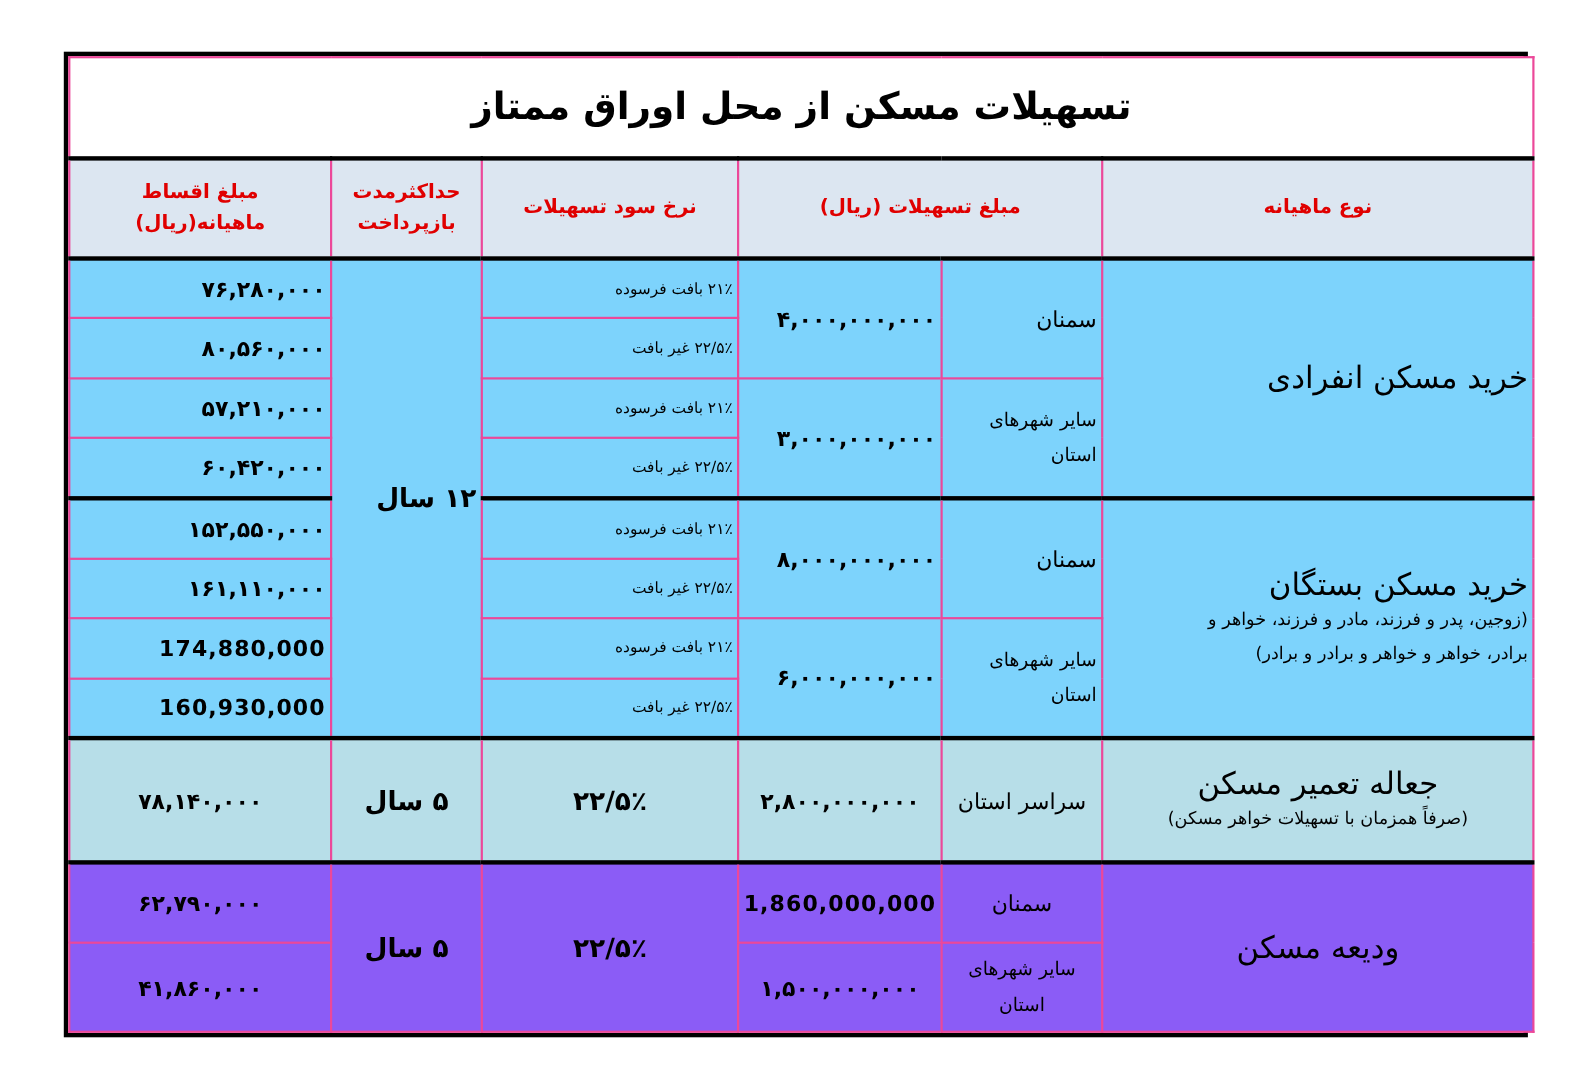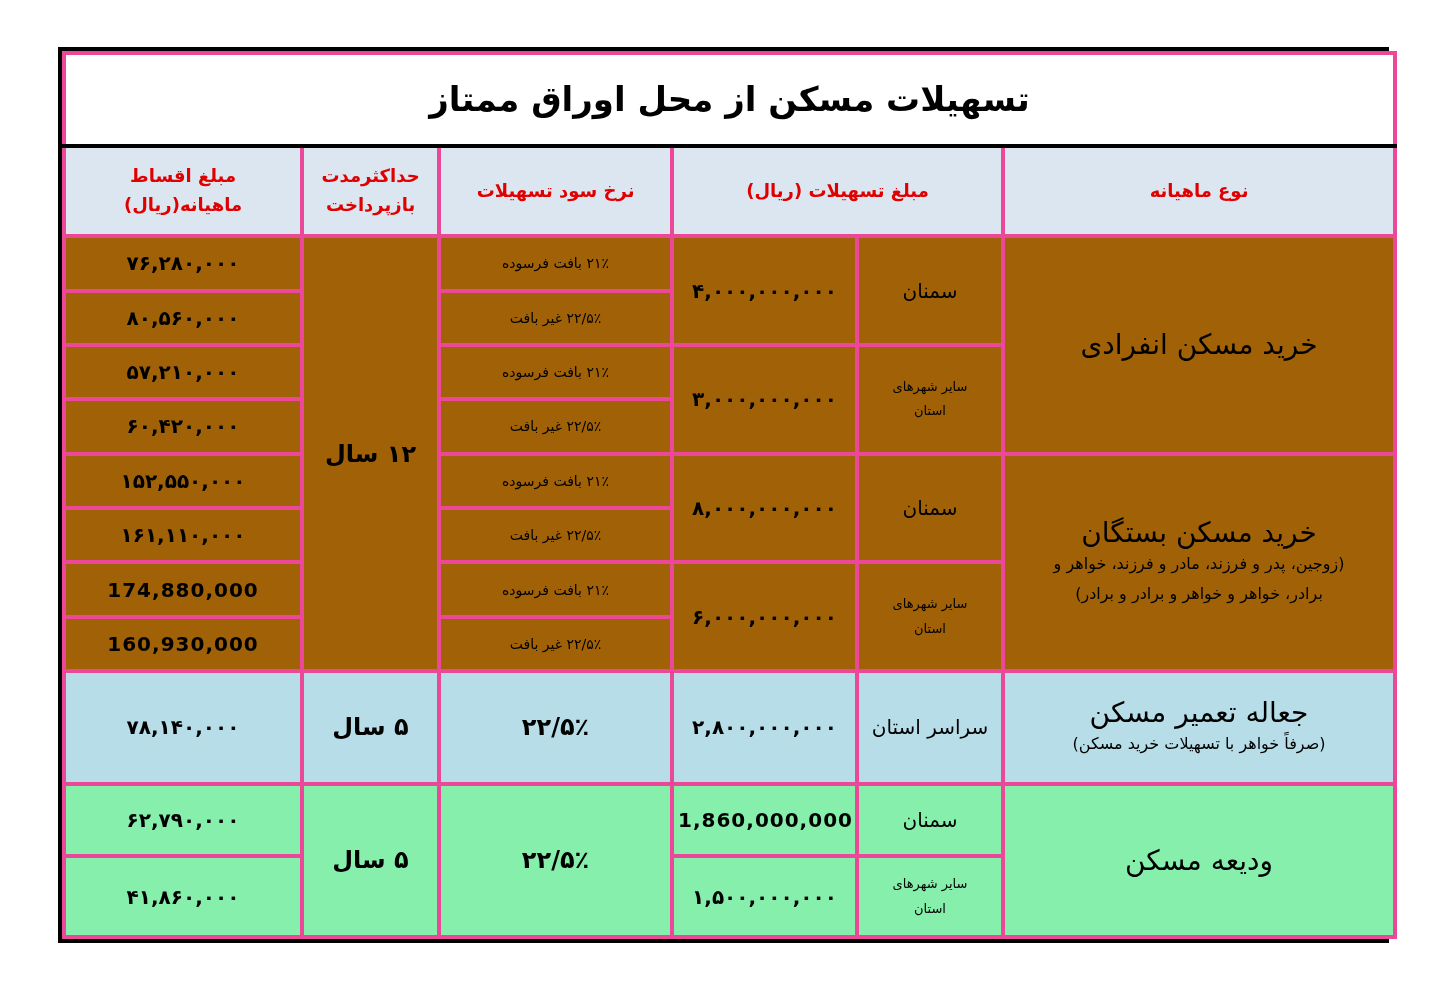--- a/index.html
+++ b/index.html
@@ -1,29 +1,29 @@
 <!DOCTYPE html>
 <html><head>
 <meta charset="utf-8">
 <style>
   html, body { margin:0; padding:0; background:#ffffff; }
   body { width:1429px; height:989px; position:relative; font-family:"DejaVu Sans", sans-serif; overflow:hidden; }
   .sheet { position:absolute; left:58px; top:47px; width:1331px; height:896px; box-sizing:border-box; border:4px solid #000; background:#fff; }
   table { border-collapse:collapse; width:100%; height:100%; direction:rtl; table-layout:fixed; }
-  td { border:4px solid #ec4899; text-align:center; vertical-align:middle; padding:0 4px; color:#000; }
+  td { border:2px solid #ec4899; text-align:center; vertical-align:middle; padding:0 4px; color:#000; }
   .title-row td { height:88px; border-bottom:4px solid #000; font-size:34px; font-weight:bold; background:#fff; }
   .head td { background:#dce6f1; color:#e00000; font-weight:bold; font-size:18px; height:86px; line-height:1.6; }
-  .peach td { background:#a16207; }
+  .peach td { background:#7dd3fc;text-align:right; }
   .blue td { background:#b7dee8; }
-  .pink td { background:#86efac; }
+  .pink td { background:#8b5cf6; }
   .grp-sep td { border-top:4px solid #000; }
   .num { font-size:20px; font-weight:bold; letter-spacing:1px; direction:ltr; }
   .rate { font-size:14px; font-weight:normal; }
   .city { font-size:20px; font-weight:normal; }
-  .city-sm { font-size:13px; line-height:1.9; }
+  .city-sm { font-size:17px; line-height:1.9; }
   .type { font-size:28px; }
   .type-sub { font-size:16px; line-height:1.9; }
   .dur { font-size:24px; font-weight:bold; }
   .r { height:54px; }
 </style>
 </head>
 <body>
 
 <div class="sheet">
 <table>
@@ -101,21 +101,21 @@
     <td class="num">174,880,000</td>
   </tr>
   <tr class="peach r">
     <td class="rate">۲۲/۵٪ غیر بافت</td>
     <td class="num">160,930,000</td>
   </tr>
 
   <tr class="blue grp-sep" style="height:112px">
     <td>
       <div class="type">جعاله تعمیر مسکن</div>
-      <div class="type-sub">(صرفاً خواهر با تسهیلات خرید مسکن)</div>
+      <div class="type-sub">(صرفاً همزمان با تسهیلات خواهر مسکن)</div>
     </td>
     <td class="city">سراسر استان</td>
     <td class="num">۲,۸۰۰,۰۰۰,۰۰۰</td>
     <td class="dur">۲۲/۵٪</td>
     <td class="dur">۵ سال</td>
     <td class="num">۷۸,۱۴۰,۰۰۰</td>
   </tr>
 
   <tr class="pink grp-sep" style="height:72px">
     <td rowspan="2" class="type">ودیعه مسکن</td>

